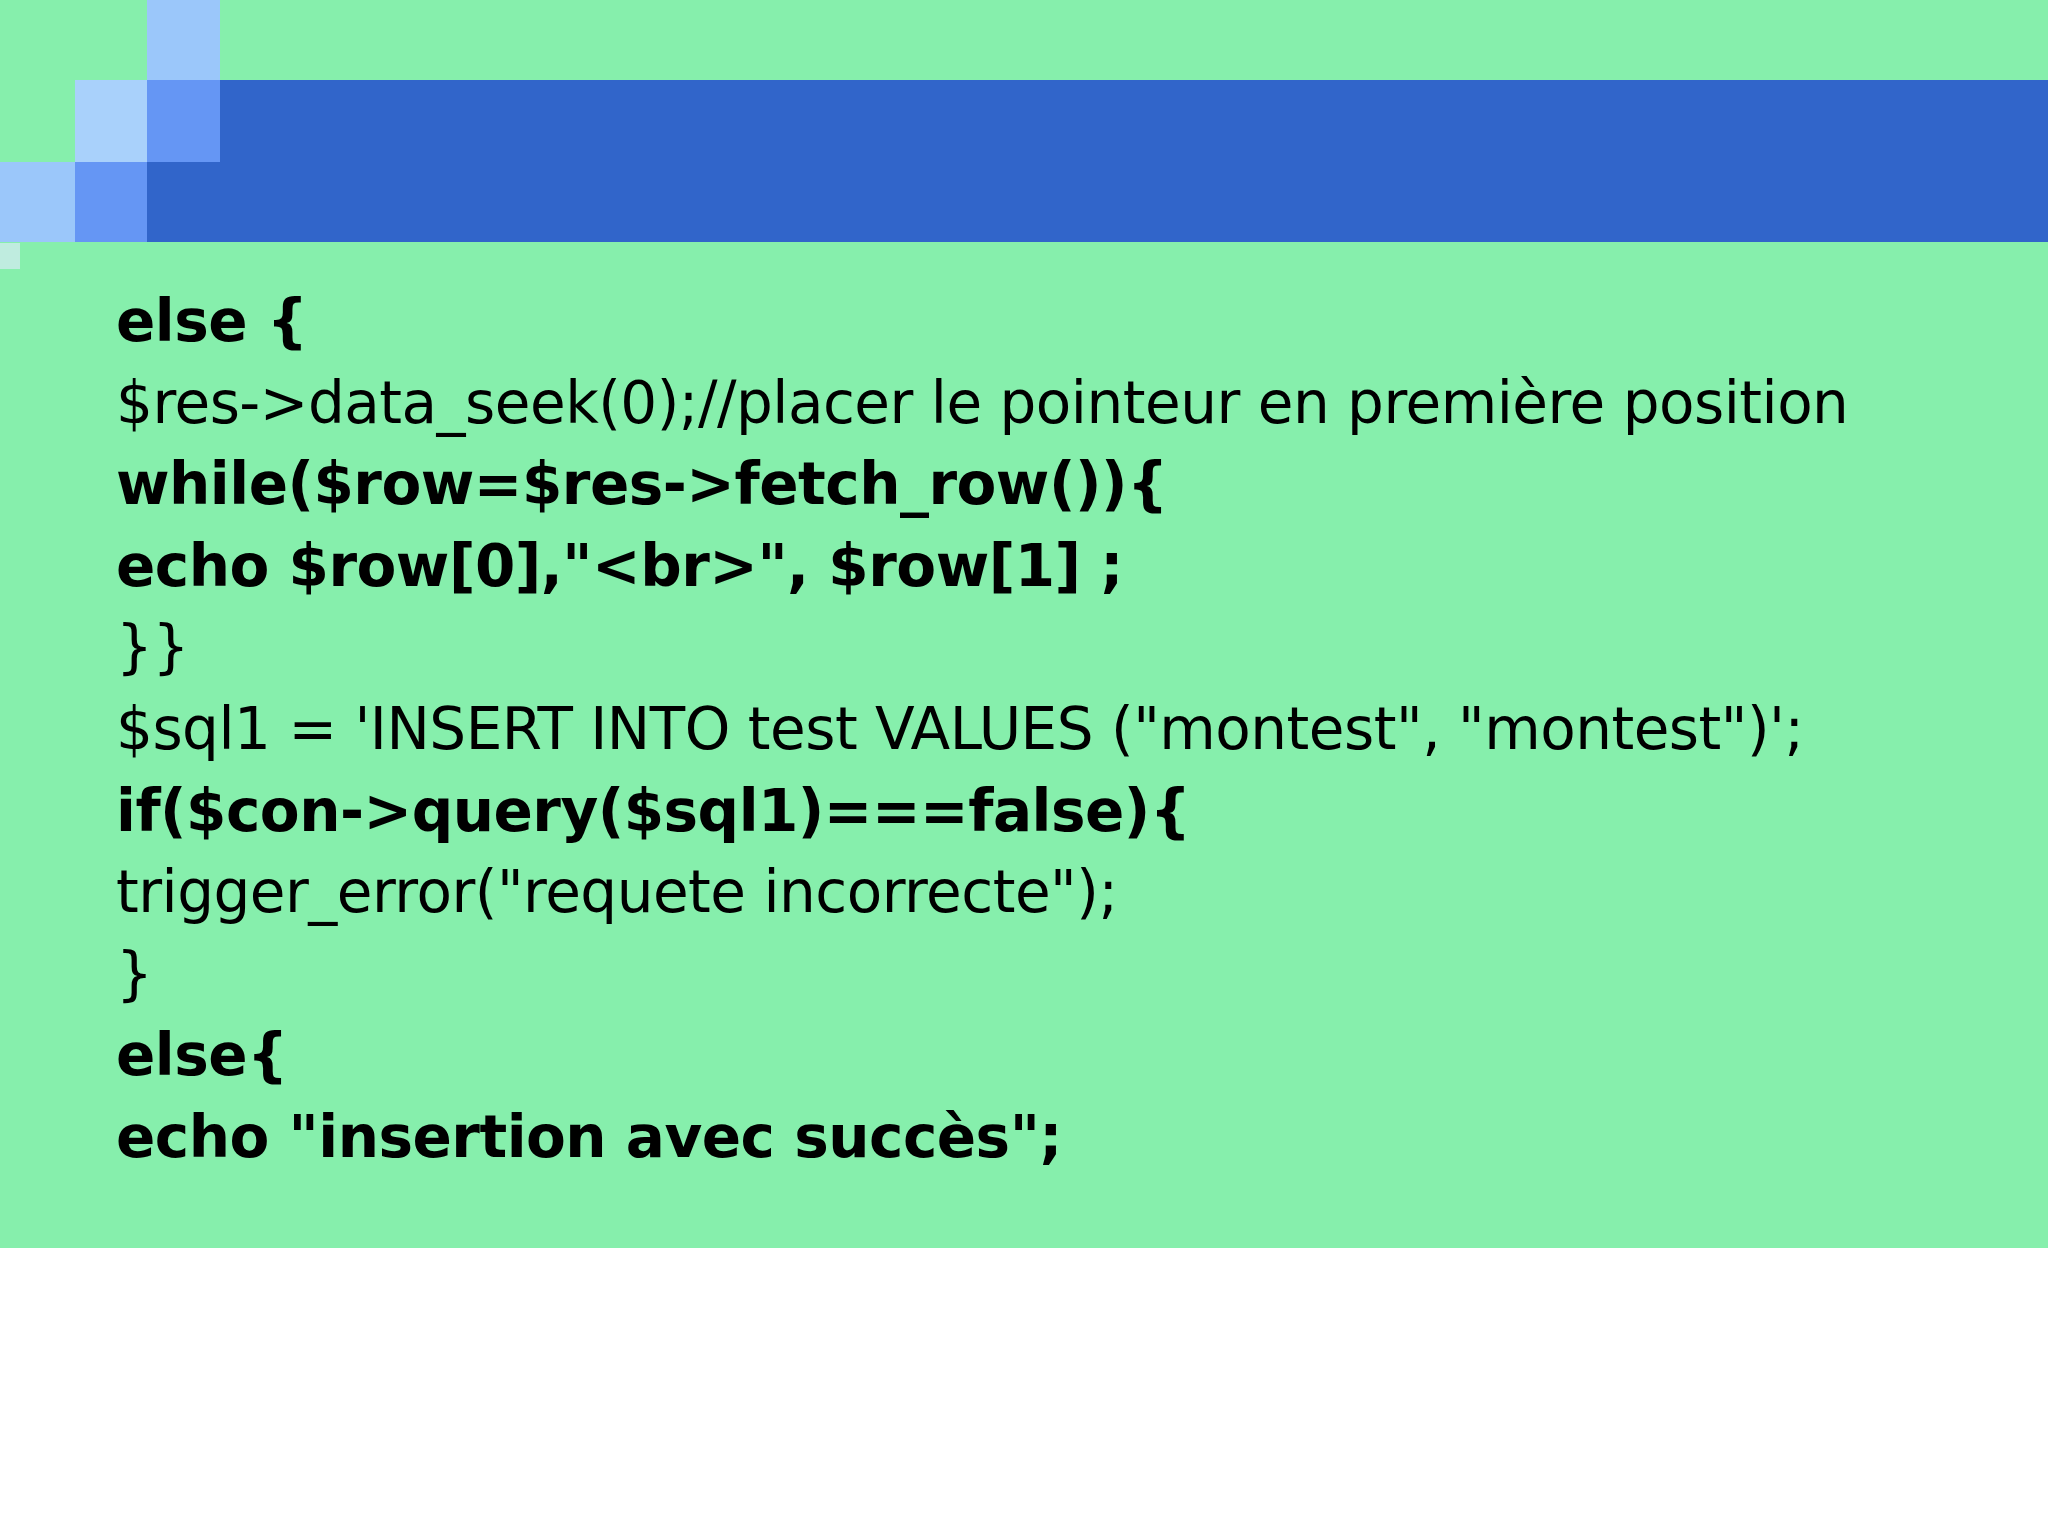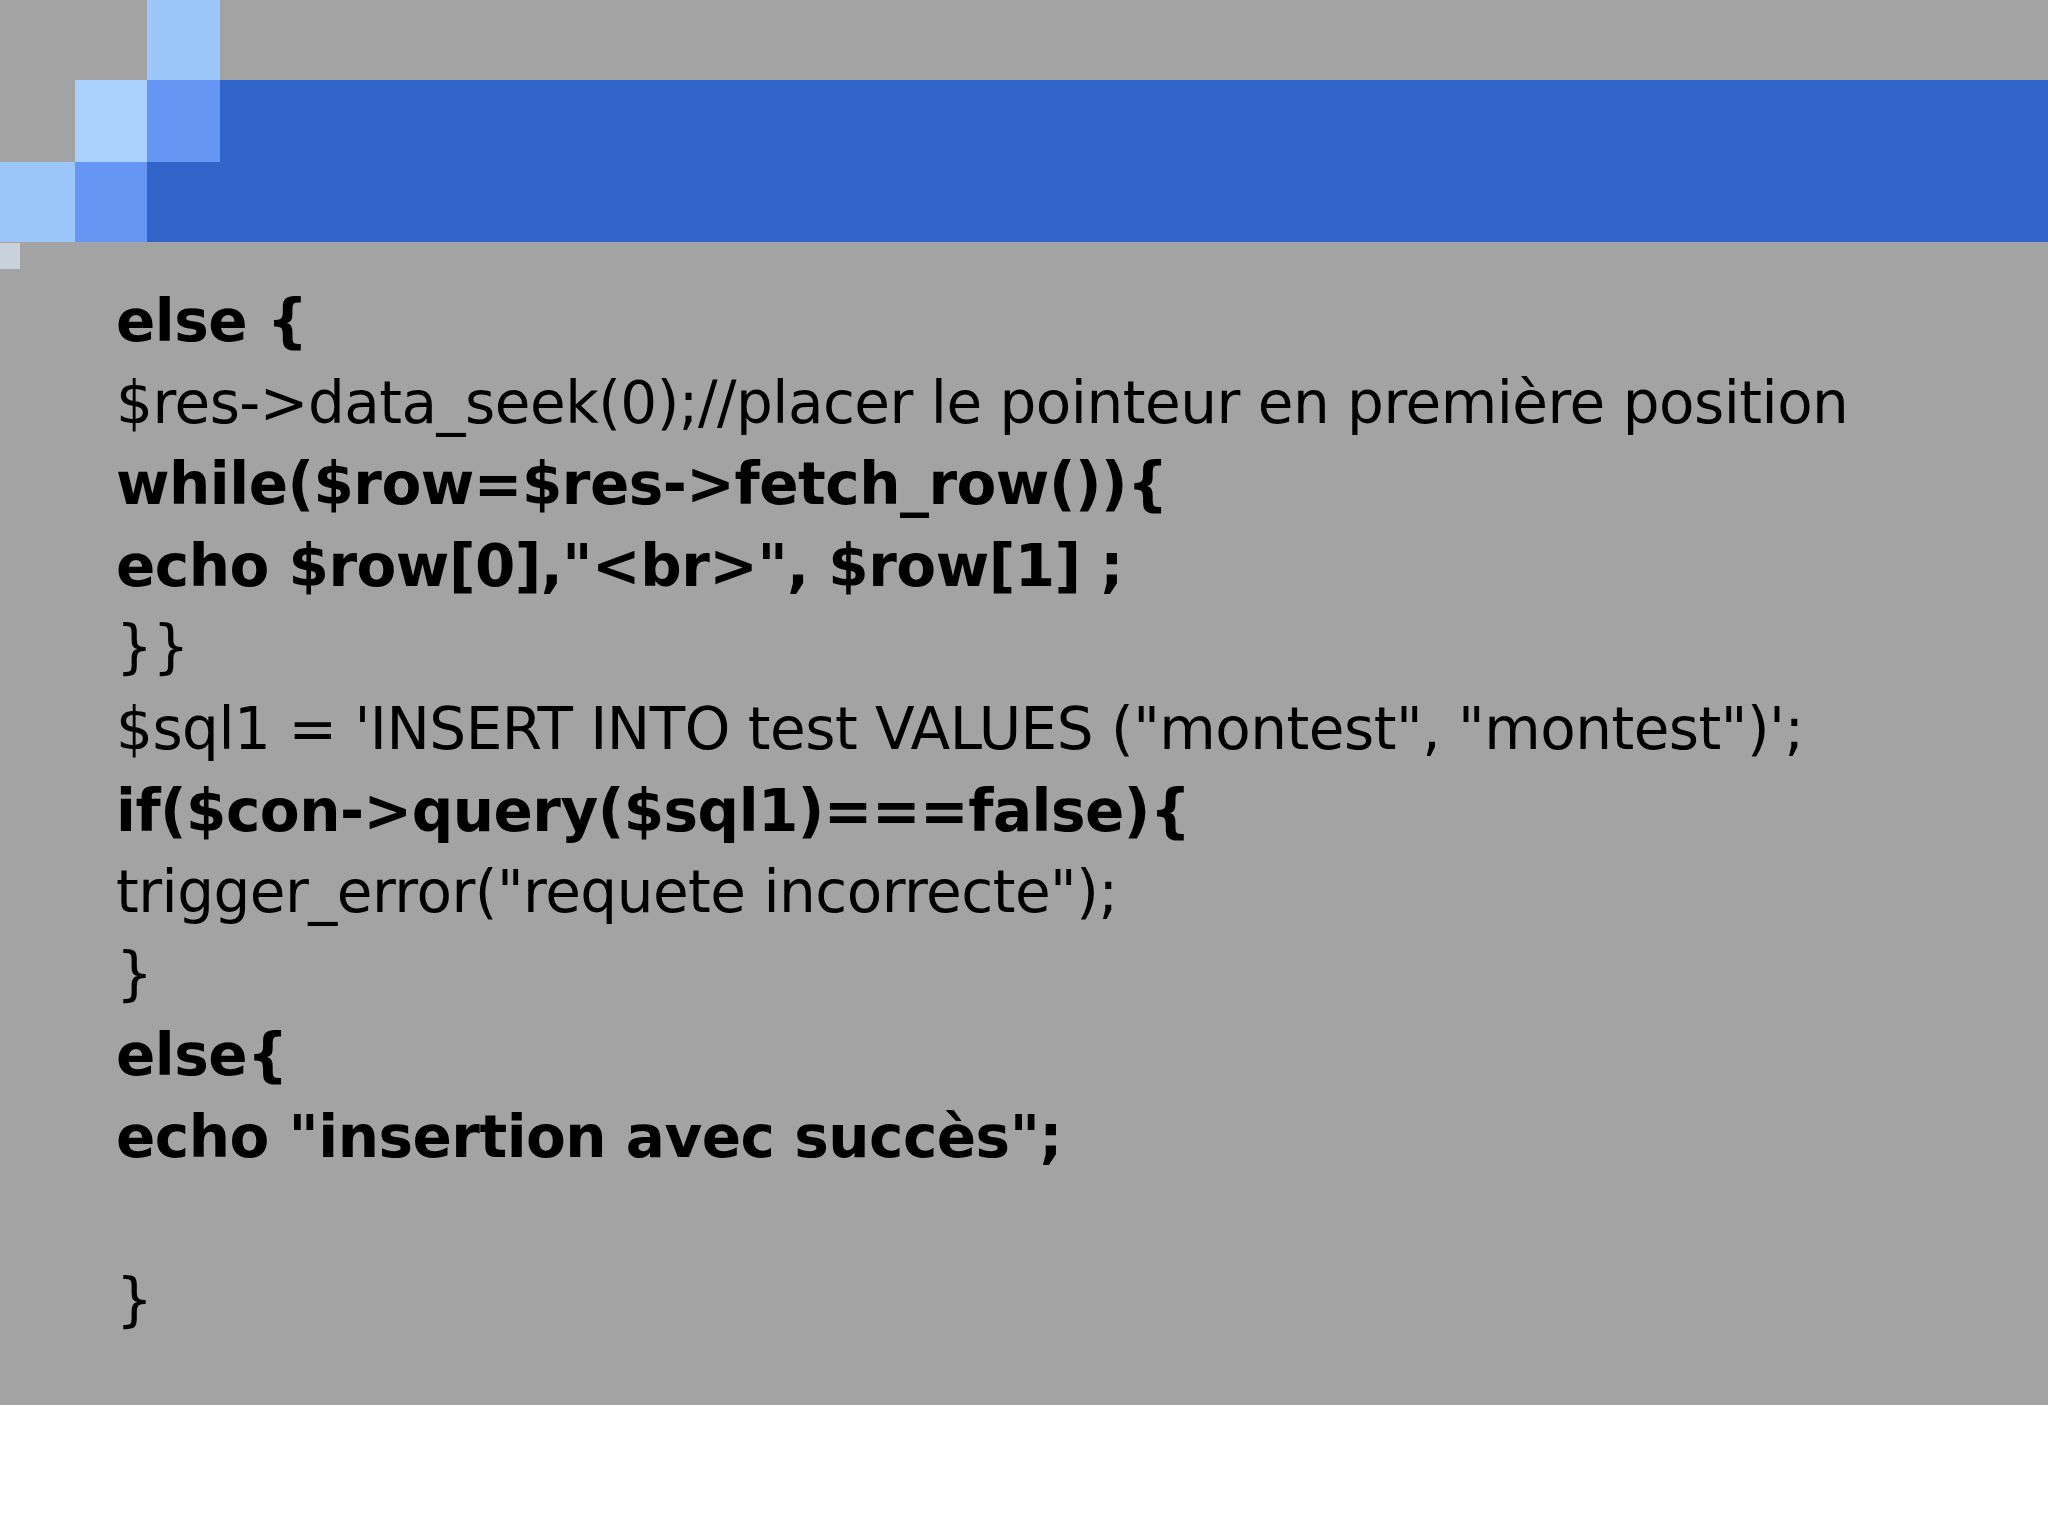--- a/index.html
+++ b/index.html
@@ -3,22 +3,22 @@
 <meta charset="utf-8">
 <style>
   html, body {
     margin: 0;
     padding: 0;
     background: #ffffff;
   }
   .slide {
     position: relative;
     width: 2048px;
-    height: 1405px;
-    background: #a3a3a3;
+    height: 1248px;
+    background: #86efac;
     overflow: hidden;
     font-family: "DejaVu Sans", "Liberation Sans", sans-serif;
     color: #000000;
   }
 
   
   .deco { position: absolute; inset: 0; }
   .deco div { position: absolute; }
 
   .sq-r1-light   { left: 147px; top: 0;     width: 73px;   height: 80px;  background: #9bc7fa; }

